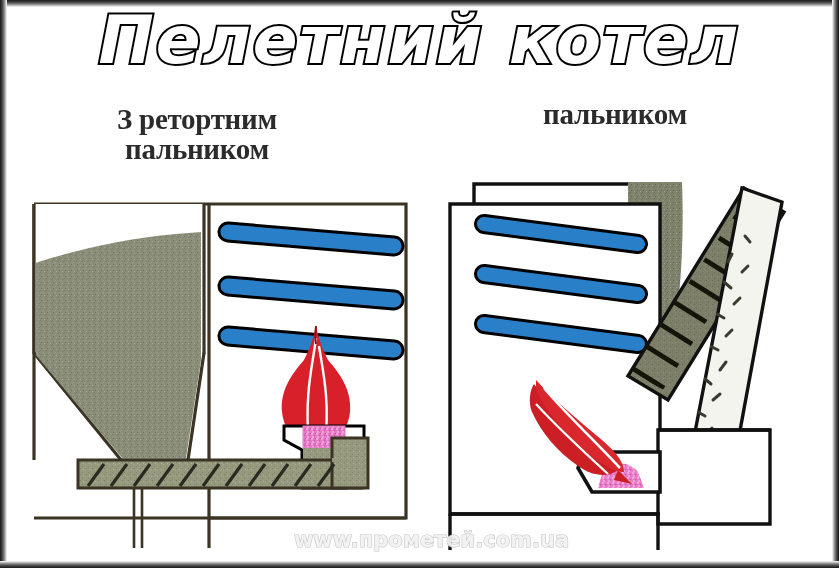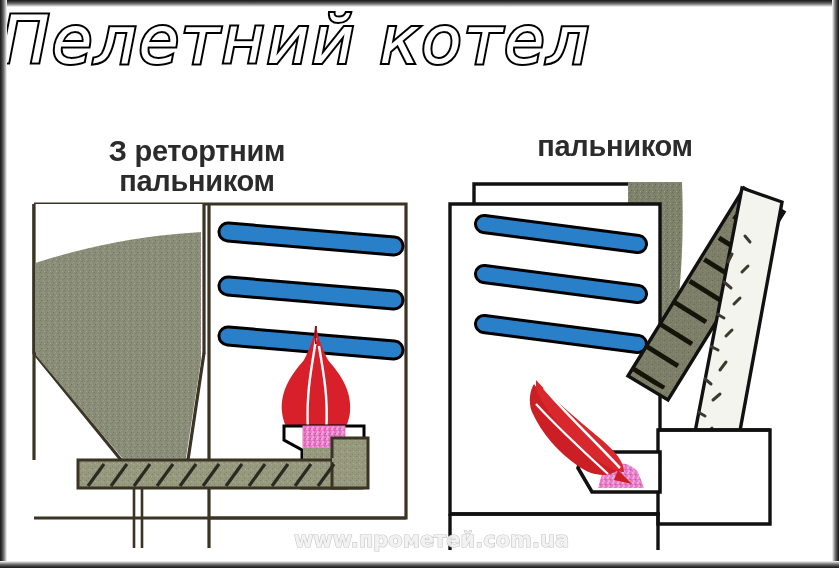--- a/index.html
+++ b/index.html
@@ -42,46 +42,45 @@
     left: 0; bottom: 0; width: 839px; height: 7px;
     background: linear-gradient(to top, #1a1a1a 0%, #2e2e2e 18%, #6b6b6b 50%, #b9b9b9 78%, #ffffff 100%);
   }
 
   
   #title {
     position: absolute;
     left: 0;
     top: 2px;
     width: 839px;
-    text-align: left;
+    text-align: center;
     font-family: "DejaVu Sans", sans-serif;
     font-size: 66px;
-    font-weight: normal;
+    font-weight: bold;
     font-style: italic;
     letter-spacing: 2px;
     color: #ffffff;
     -webkit-text-stroke: 4px #000000;
     paint-order: stroke fill;
     line-height: 1.18;
     white-space: nowrap;
     z-index: 30;
   }
 
   
   .subtitle {
     position: absolute;
     text-align: center;
-    font-family: Liberation Sans, sans-serif;
+    font-family: Liberation Serif, serif;
     font-size: 29px;
     font-weight: bold;
     color: #2b2b2b;
     line-height: 1.03;
     z-index: 30;
     letter-spacing: -0.3px;
-    margin-top: 32px;
   }
   #subtitle-left  { left: 22px;  top: 105px; width: 350px; }
   #subtitle-right { left: 440px; top: 100px; width: 350px; }
 
   
   #watermark {
     position: absolute;
     left: 0;
     top: 528px;
     width: 839px;

